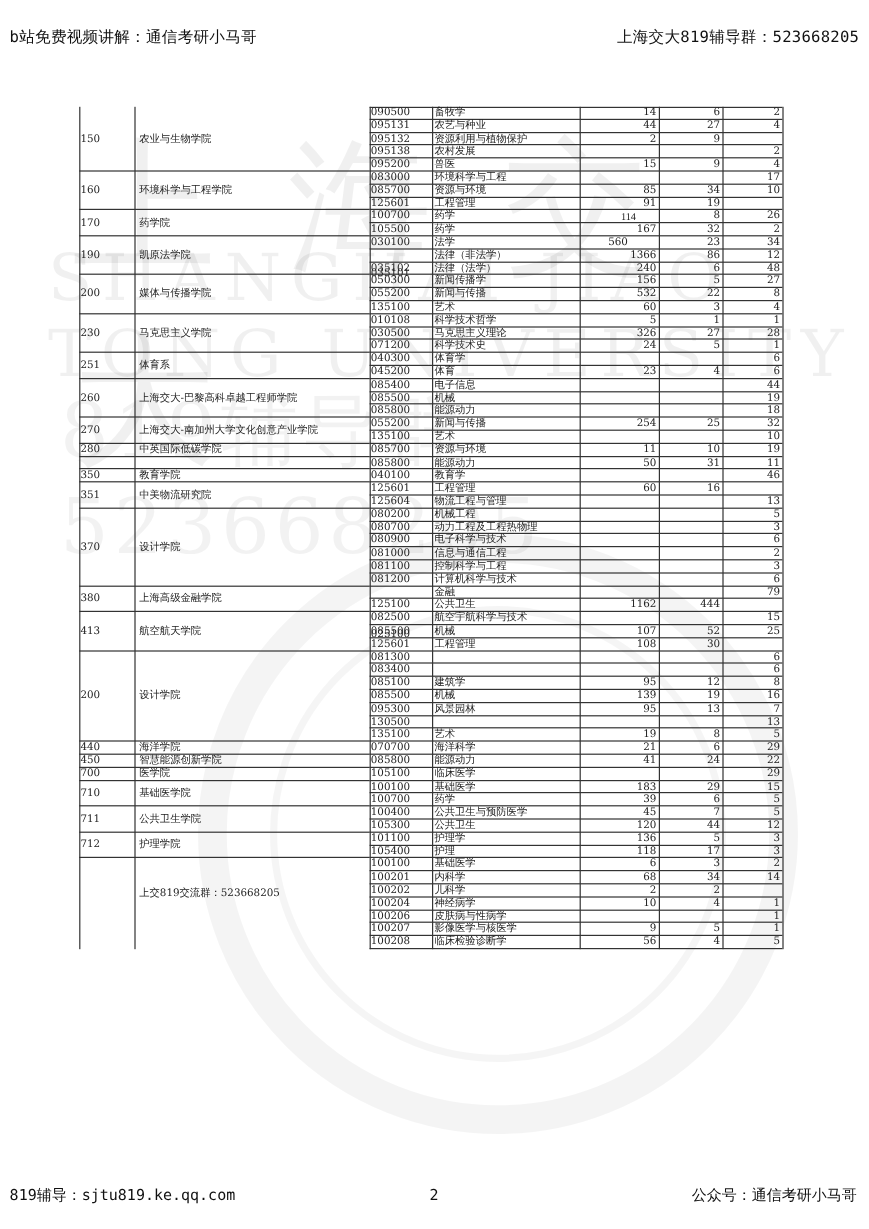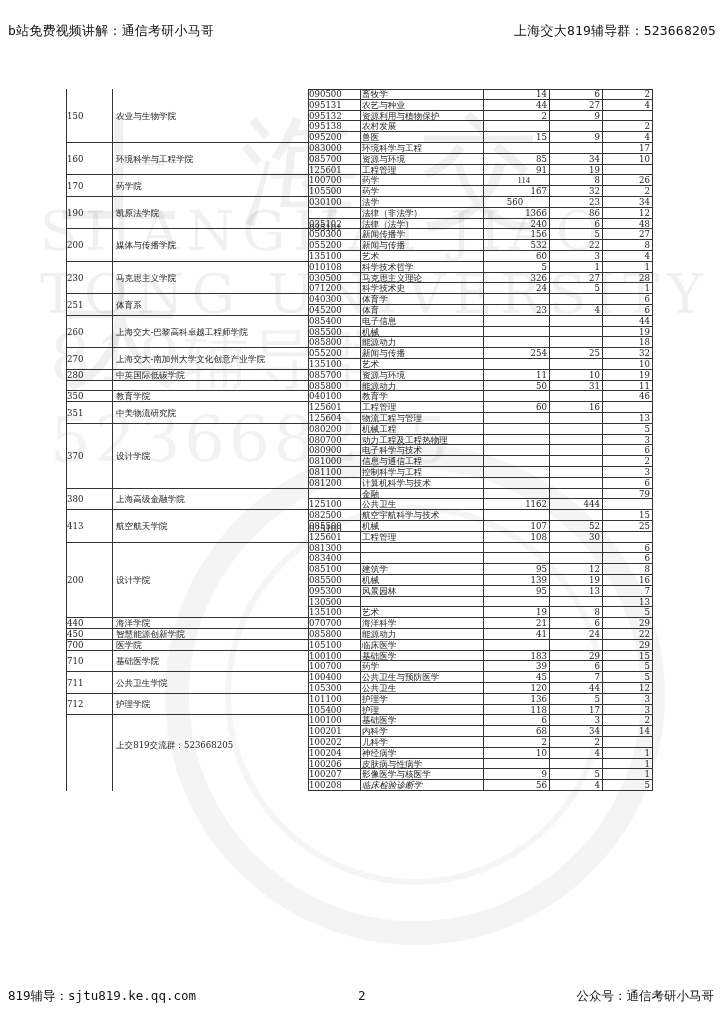--- a/index.html
+++ b/index.html
@@ -496,21 +496,21 @@
     <div class="cell num" style="left: 549px; top: 758.6px; width: 53px;"></div>
     <div class="cell num" style="left: 602px; top: 758.6px; width: 50px;">1</div>
     <div class="rrow" style="top: 769.4px;"></div>
     <div class="cell" style="left: 309px; top: 769.4px; width: 50px;">100207</div>
     <div class="cell" style="left: 362px; top: 769.4px; width: 120px;">影像医学与核医学</div>
     <div class="cell num" style="left: 483px; top: 769.4px; width: 66px;">9</div>
     <div class="cell num" style="left: 549px; top: 769.4px; width: 53px;">5</div>
     <div class="cell num" style="left: 602px; top: 769.4px; width: 50px;">1</div>
     <div class="rrow" style="top: 780.2px;"></div>
     <div class="cell" style="left: 309px; top: 780.2px; width: 50px;">100208</div>
-    <div class="cell" style="left: 362px; top: 780.2px; width: 96px; font-style: italic;">临床检验诊断学</div>
+    <div class="cell" style="left: 362px; top: 780.2px; width: 96px;">临床检验诊断学</div>
     <div class="cell num" style="left: 483px; top: 780.2px; width: 66px;">56</div>
     <div class="cell num" style="left: 549px; top: 780.2px; width: 53px;">4</div>
     <div class="cell num" style="left: 602px; top: 780.2px; width: 50px;">5</div>
     <div class="vline" style="left: 66px; top: 89px; height: 702px;"></div>
     <div class="vline" style="left: 112px; top: 89px; height: 702px;"></div>
     <div class="vline" style="left: 308px; top: 89px; height: 702px;"></div>
     <div class="vline" style="left: 360px; top: 89px; height: 702px;"></div>
     <div class="vline" style="left: 483px; top: 89px; height: 702px;"></div>
     <div class="vline" style="left: 549px; top: 89px; height: 702px;"></div>
     <div class="vline" style="left: 602px; top: 89px; height: 702px;"></div>

